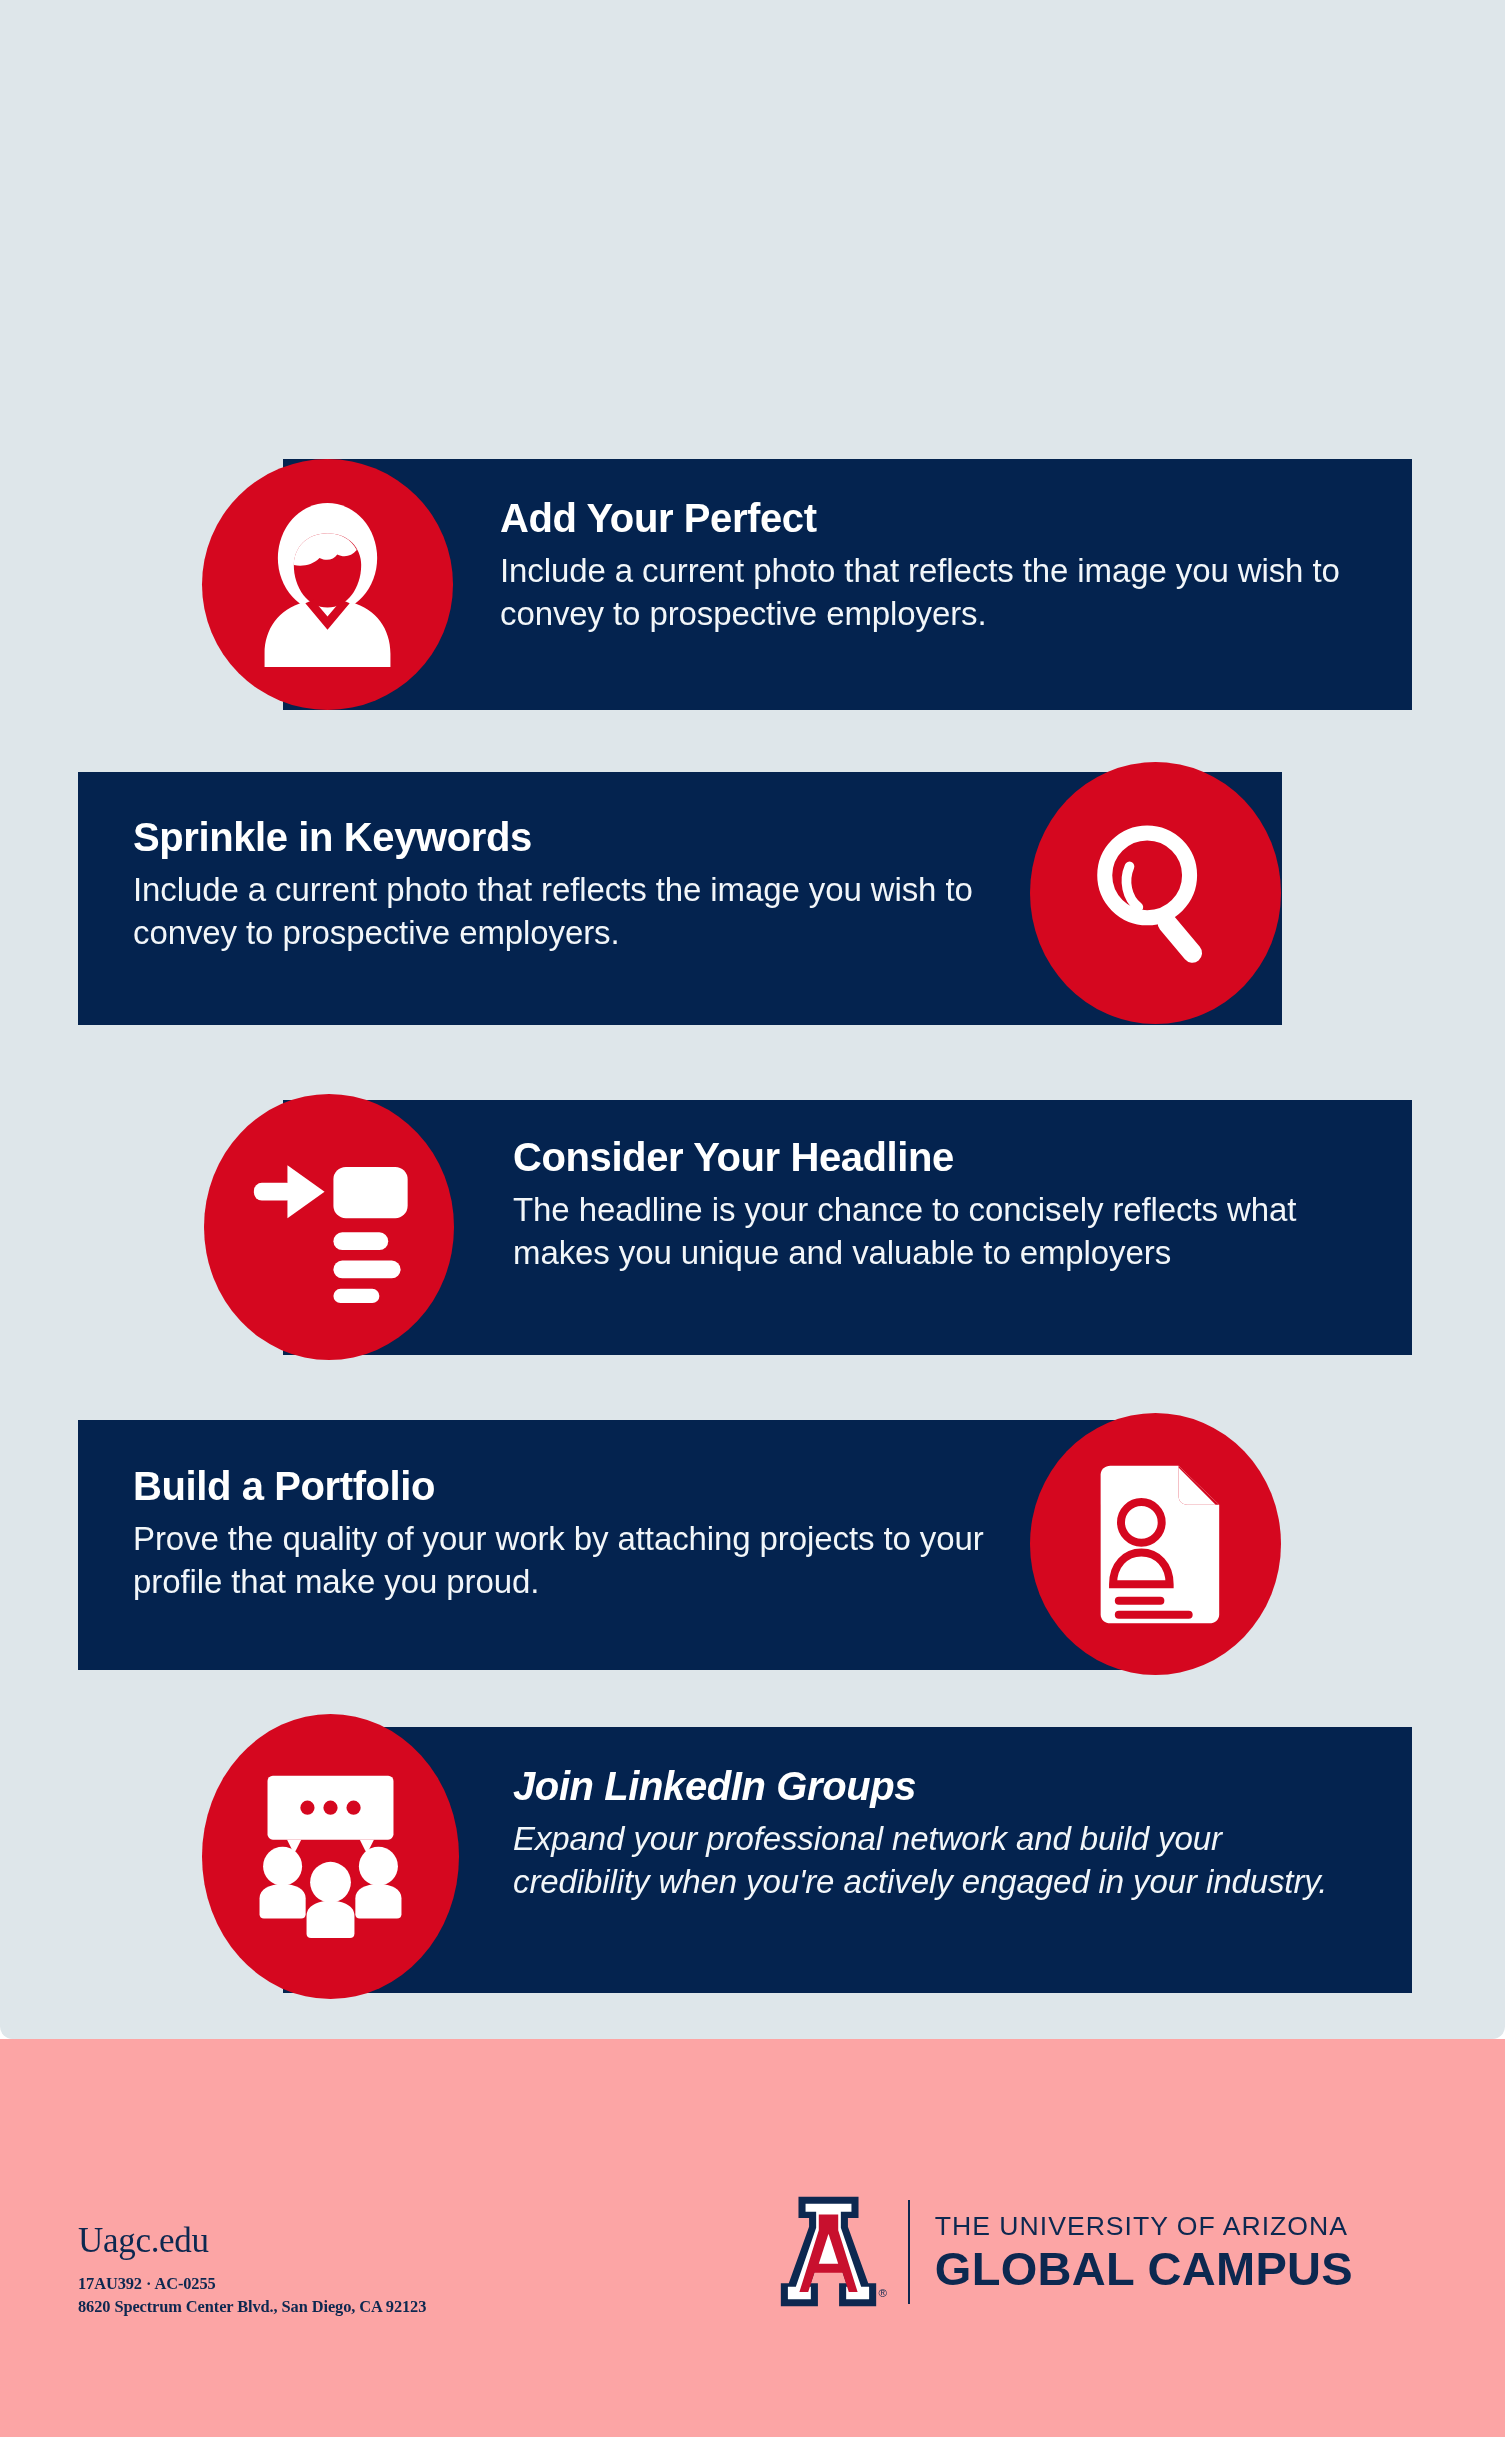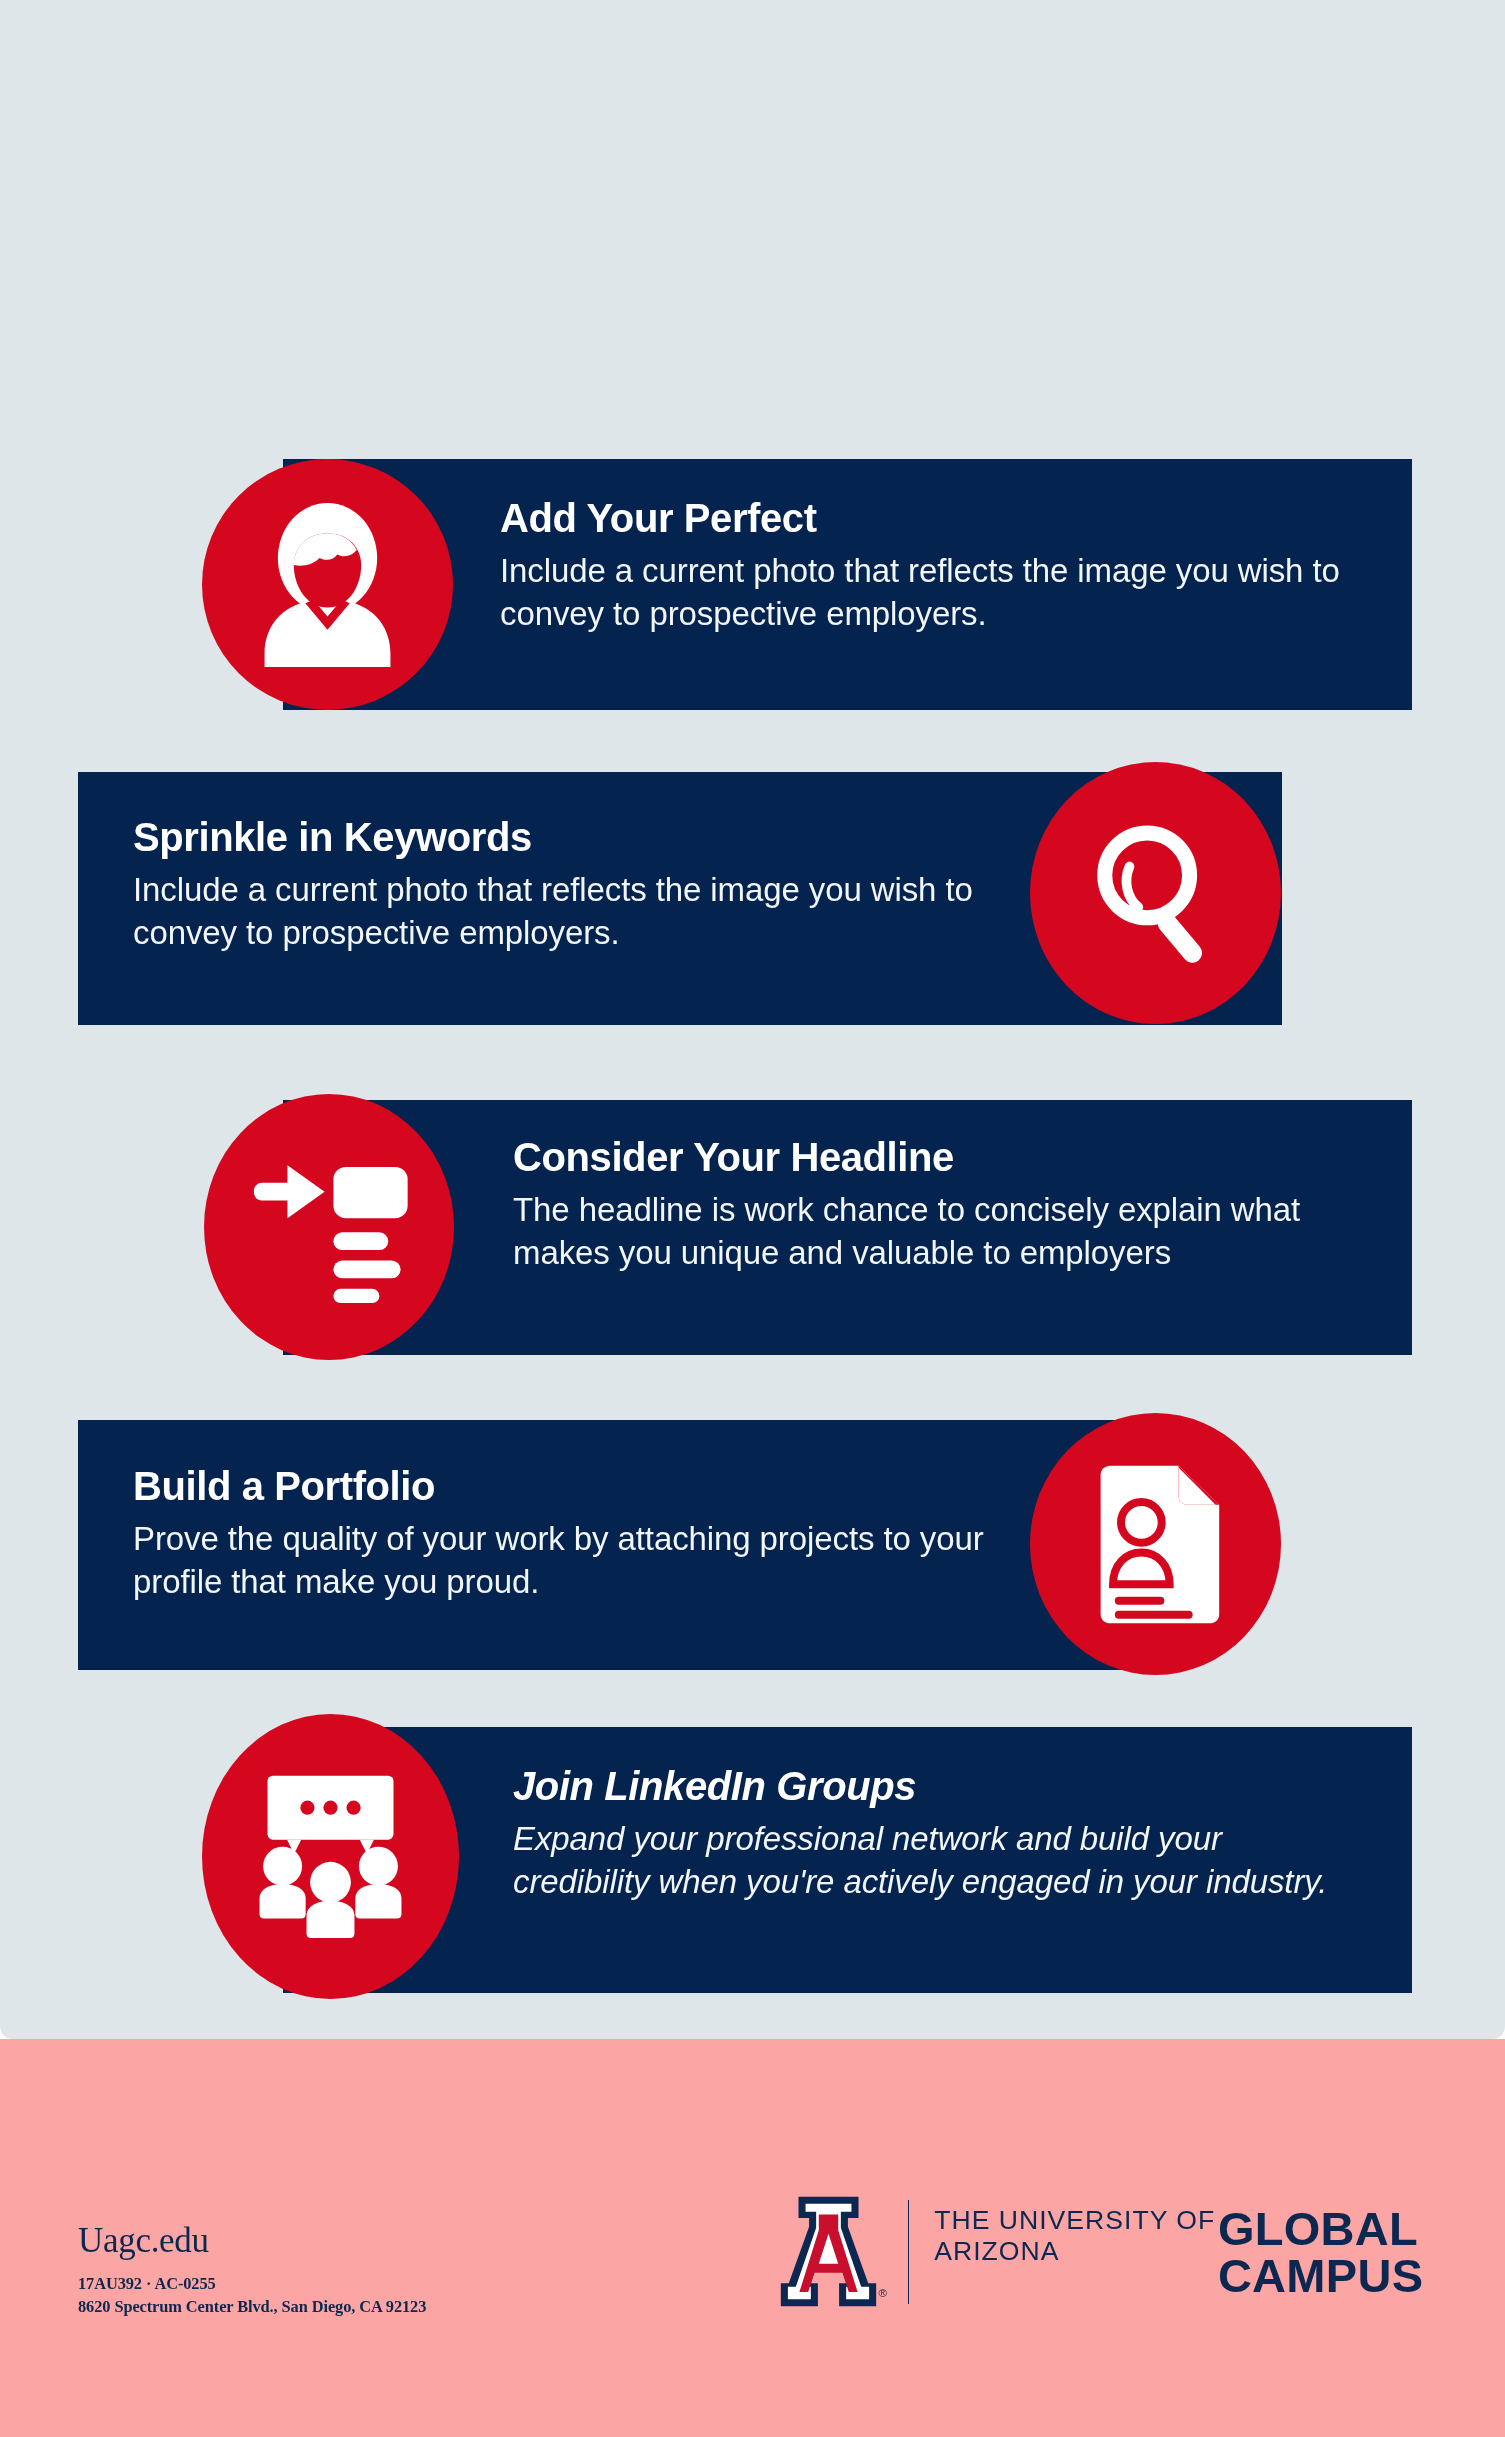--- a/index.html
+++ b/index.html
@@ -151,21 +151,21 @@
     bottom: 8.9px;
     font-size: 11.5px;
     color: #0d2850;
   }
   #logo-divider {
     width: 1.8px;
     height: 104px;
     background: #0d2850;
     margin: 0 25px 0 30px;
   }
-  #logo-text { display: flex; flex-direction: row; justify-content: flex-start; }
+  #logo-text { display: flex; flex-direction: column; justify-content: flex-start; }
   #logo-line-1 {
     color: #0d2850;
     font-size: 26.6px;
     font-weight: 400;
     letter-spacing: 1px;
     margin-bottom: 3.5px;
   }
   #logo-line-2 {
     color: #0d2850;
     font-size: 47px;
@@ -213,21 +213,21 @@
     <svg width="142" height="152" viewBox="0 0 160 172">
       <circle cx="70" cy="66" r="48" fill="none" stroke="#ffffff" stroke-width="17"></circle>
       <path d="M50 56 C43 72 47 92 60 102" fill="none" stroke="#ffffff" stroke-width="11" stroke-linecap="round"></path>
       <rect x="96" y="104" width="22" height="66" rx="11" fill="#ffffff" transform="rotate(-40 107 137)"></rect>
     </svg>
   </div>
 
   <div class="card" id="card-3">
     <div class="card-body">
       <div class="card-title">Consider Your Headline</div>
-      <div class="card-desc">The headline is work chance to concisely explain what makes you unique and valuable to employers</div>
+      <div class="card-desc">The headline is your chance to concisely reflects what makes you unique and valuable to employers</div>
     </div>
   </div>
   <div class="icon-bubble" id="bubble-3">
     <svg width="158" height="152" viewBox="0 0 178 172">
 
       <rect x="4" y="36" width="46" height="20" rx="9" fill="#ffffff"></rect>
 
       <path d="M42 16 L84 46 L42 76 Z" fill="#ffffff"></path>
 
       <rect x="94" y="18" width="84" height="58" rx="14" fill="#ffffff"></rect>

